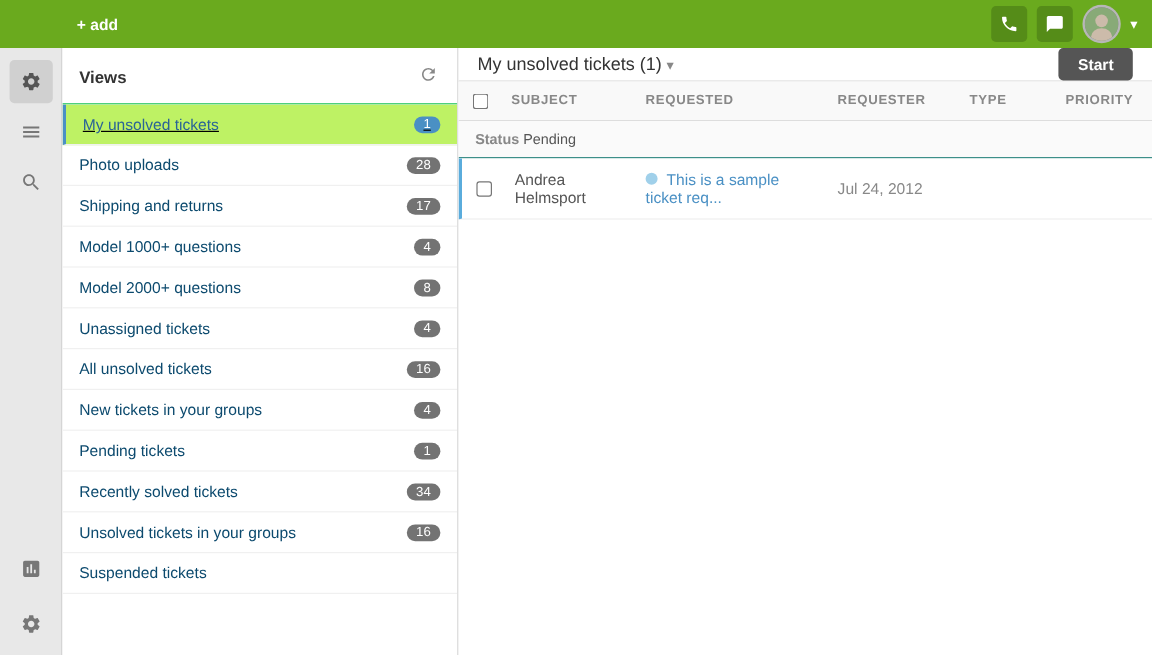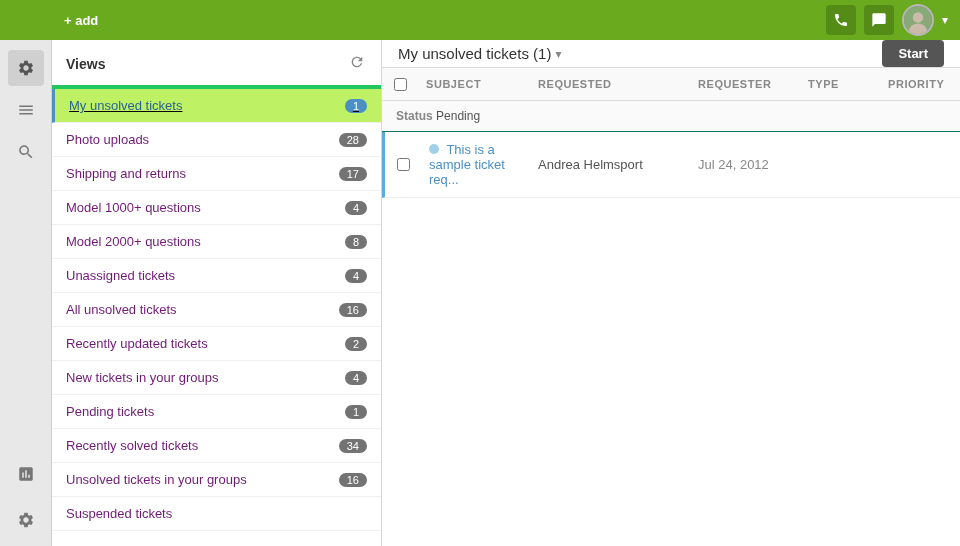--- a/index.html
+++ b/index.html
@@ -81,21 +81,21 @@
       border-right: 1px solid #d8d8d8;
       display: flex;
       flex-direction: column;
       overflow: hidden;
     }
     #views-header {
       display: flex;
       align-items: center;
       justify-content: space-between;
       padding: 12px 14px 10px 14px;
-      border-bottom: 4px solid #22c55e;
+      border-bottom: 1px solid #22c55e;
     }
     #views-title {
       font-size: 14px;
       font-weight: bold;
       color: #333;
     }
     #refresh-btn {
       color: #888;
       cursor: pointer;
       font-size: 15px;
@@ -110,21 +110,21 @@
     .view-item {
       display: flex;
       align-items: center;
       justify-content: space-between;
       padding: 9px 14px;
       cursor: pointer;
       border-bottom: 1px solid #f0f0f0;
     }
     .view-item.active { background: #bef264; border-left: 3px solid #4a90c4; text-decoration: underline; }
     .view-item.active .view-name { color: #2a6496; }
-    .view-name { color: #701a75; font-size: 13px; }
+    .view-name { color: #0c4a6e; font-size: 13px; }
     .view-badge {
       background: #666;
       color: #fff;
       border-radius: 10px;
       padding: 1px 8px;
       font-size: 11px;
       min-width: 22px;
       text-align: center;
     }
     .view-badge.active-badge { background: #4a90c4; }
@@ -318,24 +318,20 @@
         </div>
         <div class="view-item">
           <span class="view-name">Unassigned tickets</span>
           <span class="view-badge dark">4</span>
         </div>
         <div class="view-item">
           <span class="view-name">All unsolved tickets</span>
           <span class="view-badge dark">16</span>
         </div>
         <div class="view-item">
-          <span class="view-name">Recently updated tickets</span>
-          <span class="view-badge dark">2</span>
-        </div>
-        <div class="view-item">
           <span class="view-name">New tickets in your groups</span>
           <span class="view-badge dark">4</span>
         </div>
         <div class="view-item">
           <span class="view-name">Pending tickets</span>
           <span class="view-badge dark">1</span>
         </div>
         <div class="view-item">
           <span class="view-name">Recently solved tickets</span>
           <span class="view-badge dark">34</span>
@@ -373,23 +369,23 @@
 
       <div class="status-group-header">
         <span class="status-label">Status</span>
         <span class="status-value"> Pending</span>
       </div>
 
       <div class="ticket-row">
         <div class="ticket-cell checkbox-cell">
           <input type="checkbox" style="cursor: pointer;">
         </div>
+        <div class="ticket-cell ticket-requester">Andrea Helmsport</div>
         <div class="ticket-cell">
           <span class="status-dot"></span>
           <span class="ticket-subject">This is a sample ticket req...</span>
         </div>
-        <div class="ticket-cell ticket-requester">Andrea Helmsport</div>
         <div class="ticket-cell ticket-date">Jul 24, 2012</div>
       </div>
     </div>
   </div>
 
 </div>
 
 </body></html>

